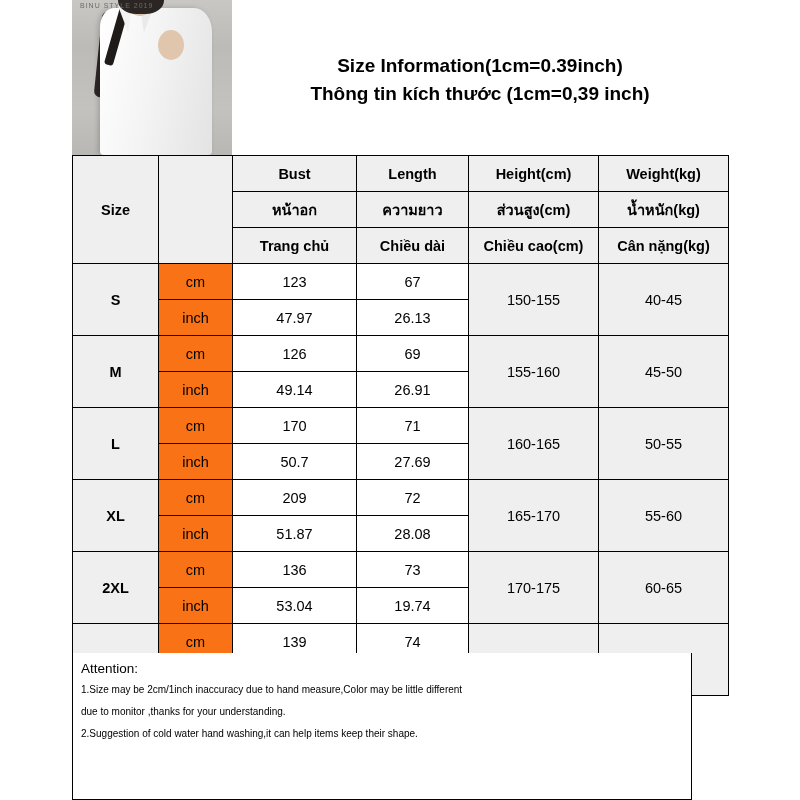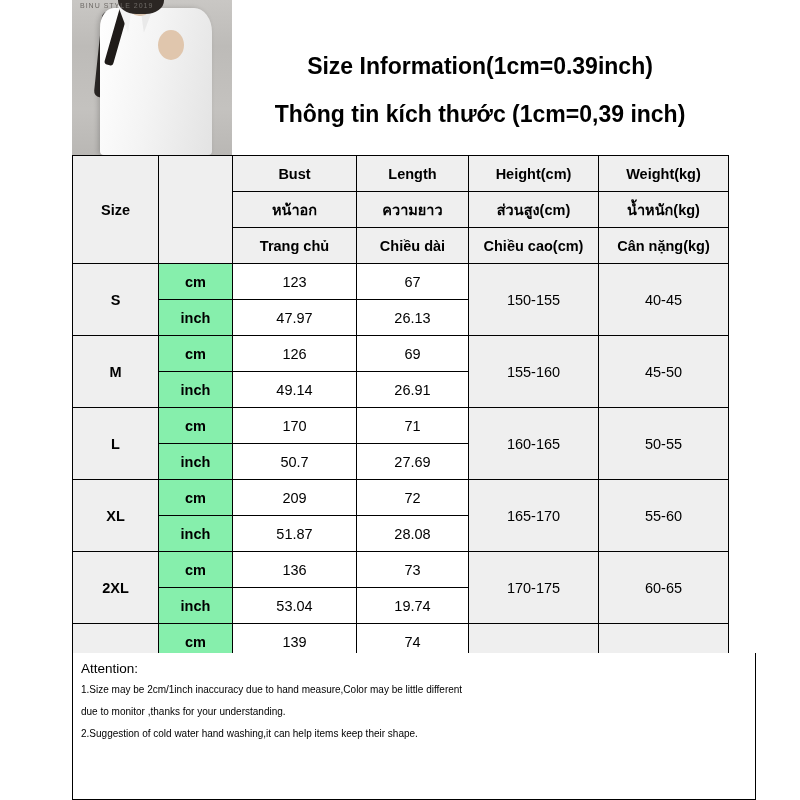--- a/index.html
+++ b/index.html
@@ -126,25 +126,24 @@
     background: #ffffff;
     display: flex;
     flex-direction: column;
     align-items: center;
     justify-content: center;
     padding: 4px 10px 0 10px;
     box-sizing: border-box;
   }
   .title-line {
     font-weight: bold;
-    font-size: 23px;
+    font-size: 19px;
     line-height: 28px;
     text-align: center;
     color: #000;
-    margin-top: 20px;
   }
 
   
   .table-wrap {
     position: absolute;
     left: 72px;
     top: 155px;
     width: 656px;
   }
   table.size-table {
@@ -182,39 +181,39 @@
     background: #efefef;
     font-weight: bold;
     font-size: 25px;
   }
   .size-label {
     background: #efefef;
     font-weight: bold;
     font-size: 16px;
   }
   .unit-cell {
-    background: #86efac;
-    font-weight: bold;
+    background: #f97316;
+    font-weight: normal;
     font-size: 14px;
   }
   .val-cell {
     background: #ffffff;
     font-size: 15px;
   }
   .hw-cell {
     background: #efefef;
     font-size: 15px;
   }
 
   
   .attention {
     position: absolute;
     left: 72px;
     top: 653px;
-    width: 684px;
+    width: 620px;
     height: 147px;
     box-sizing: border-box;
     border: 1px solid #000000;
     border-top: none;
     background: #ffffff;
     padding: 6px 8px 0 8px;
   }
   .attention p {
     margin: 0;
     font-size: 10px;

